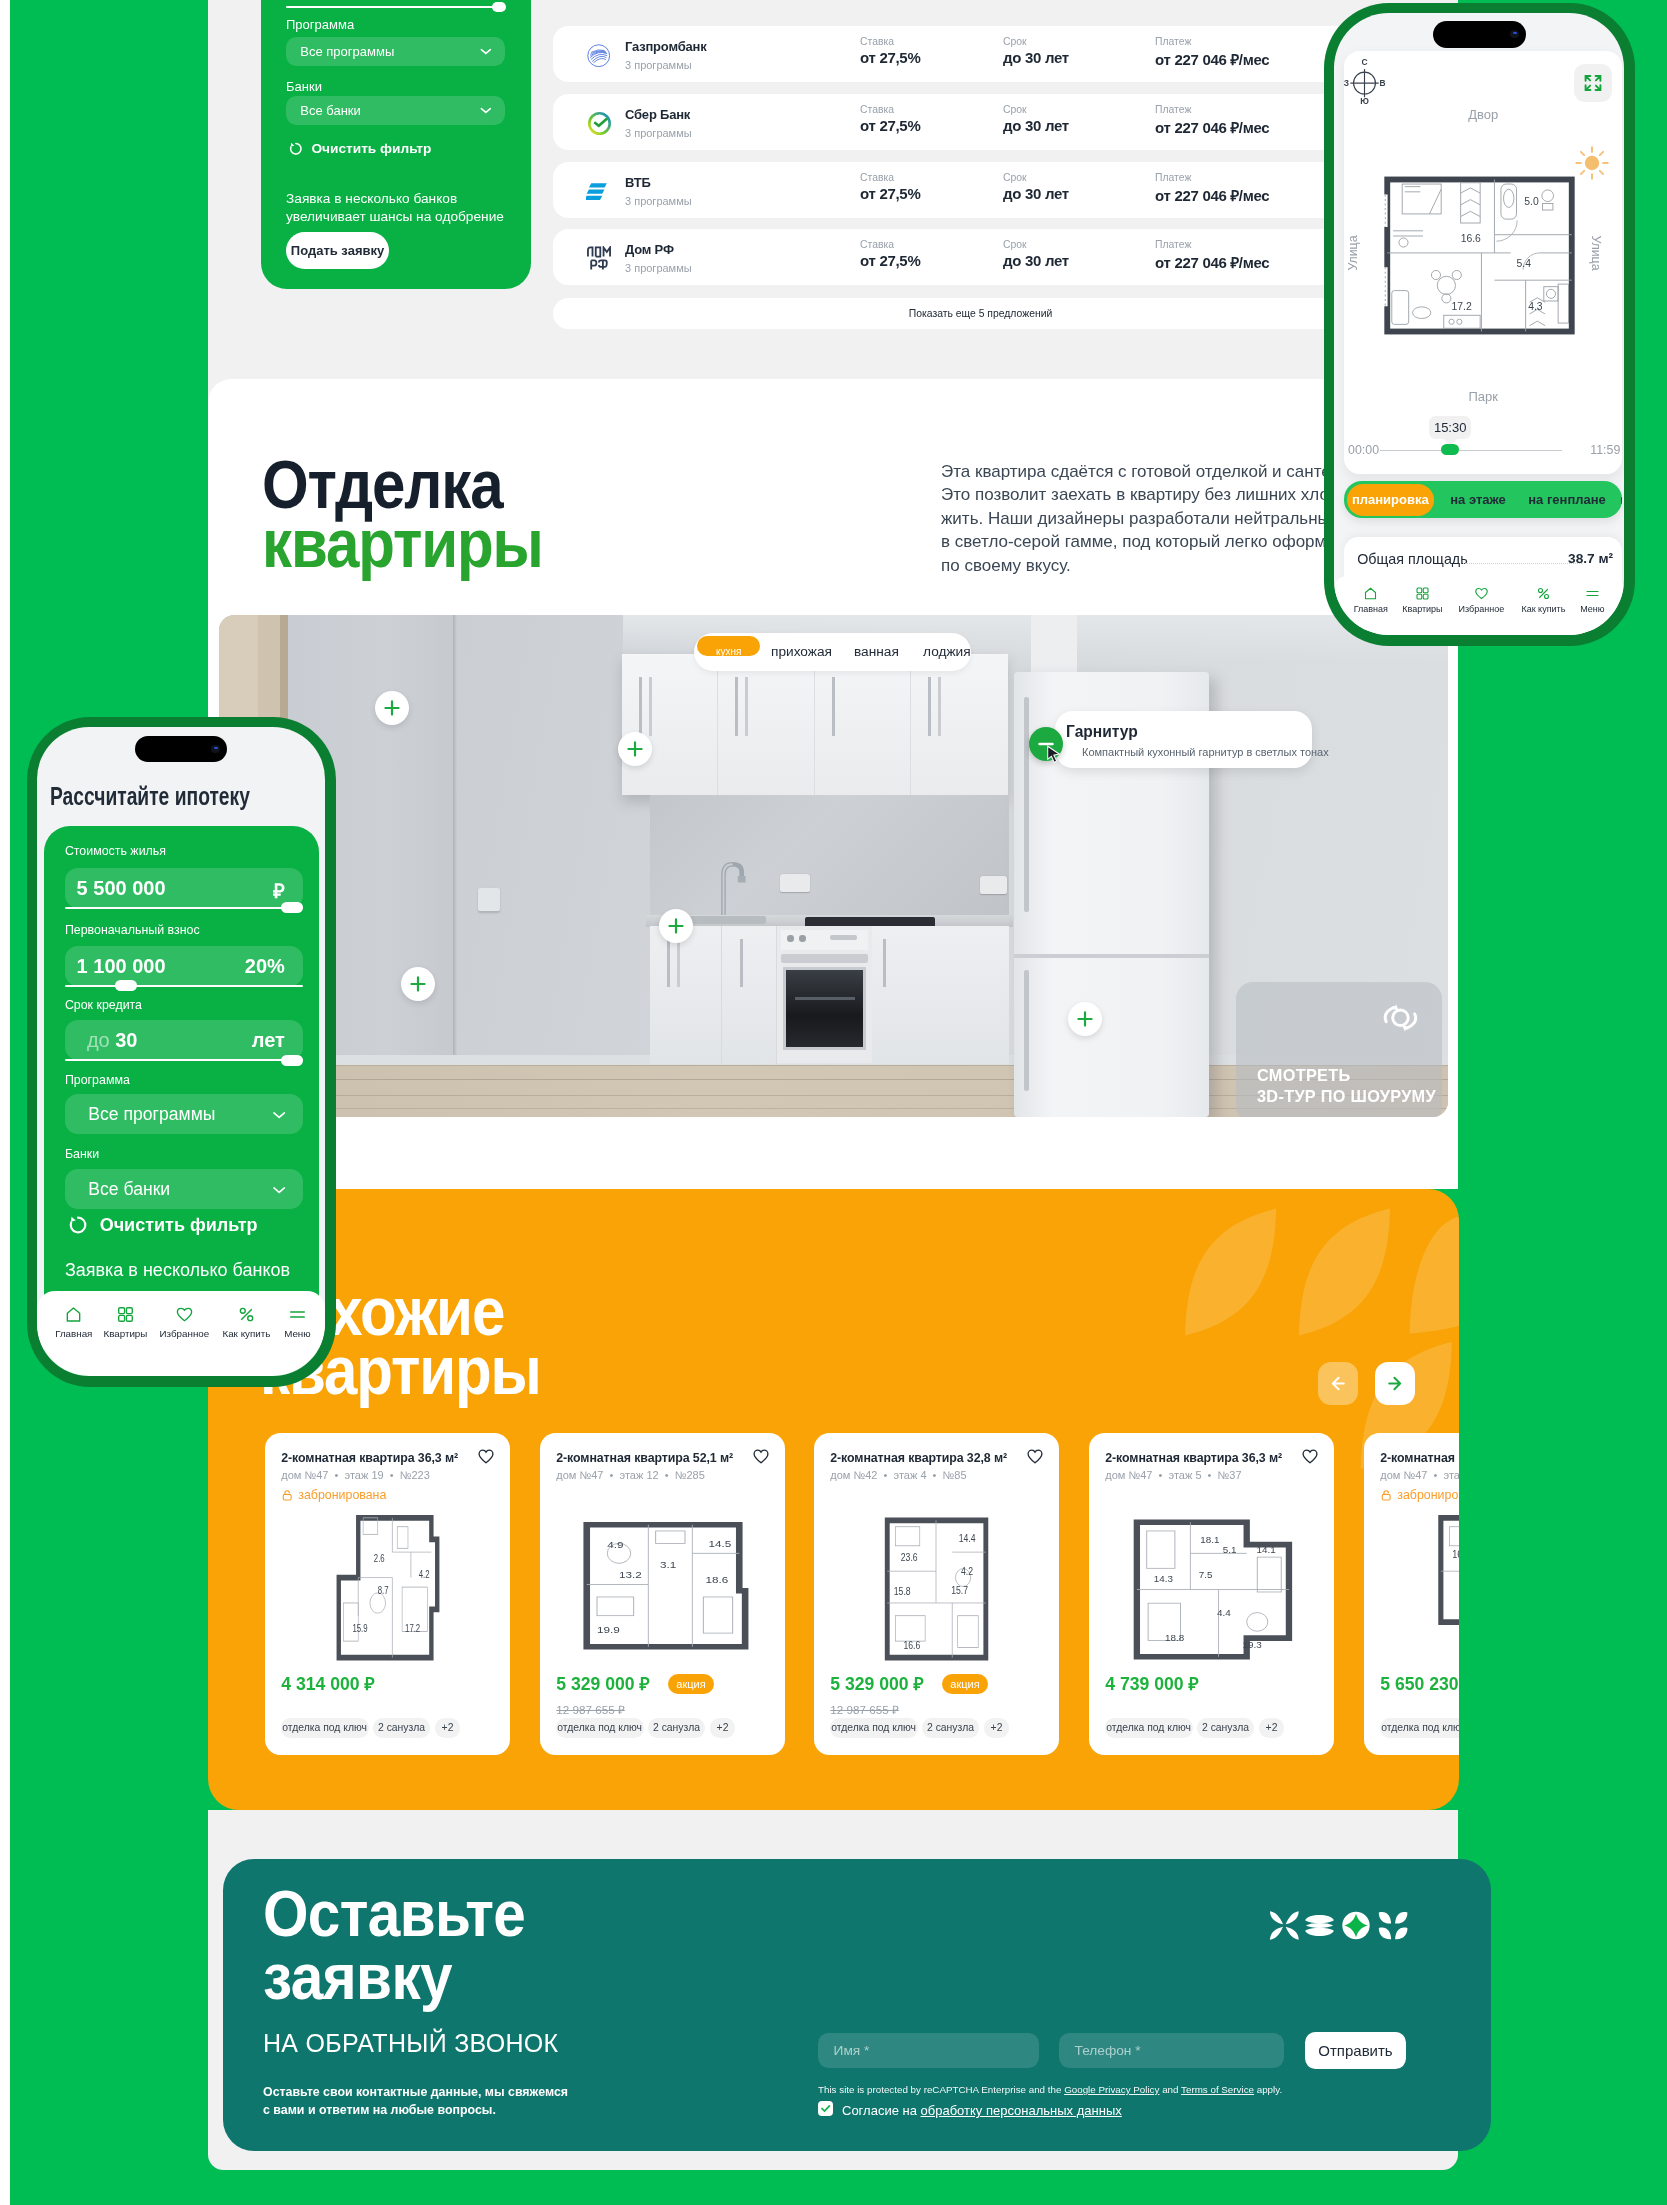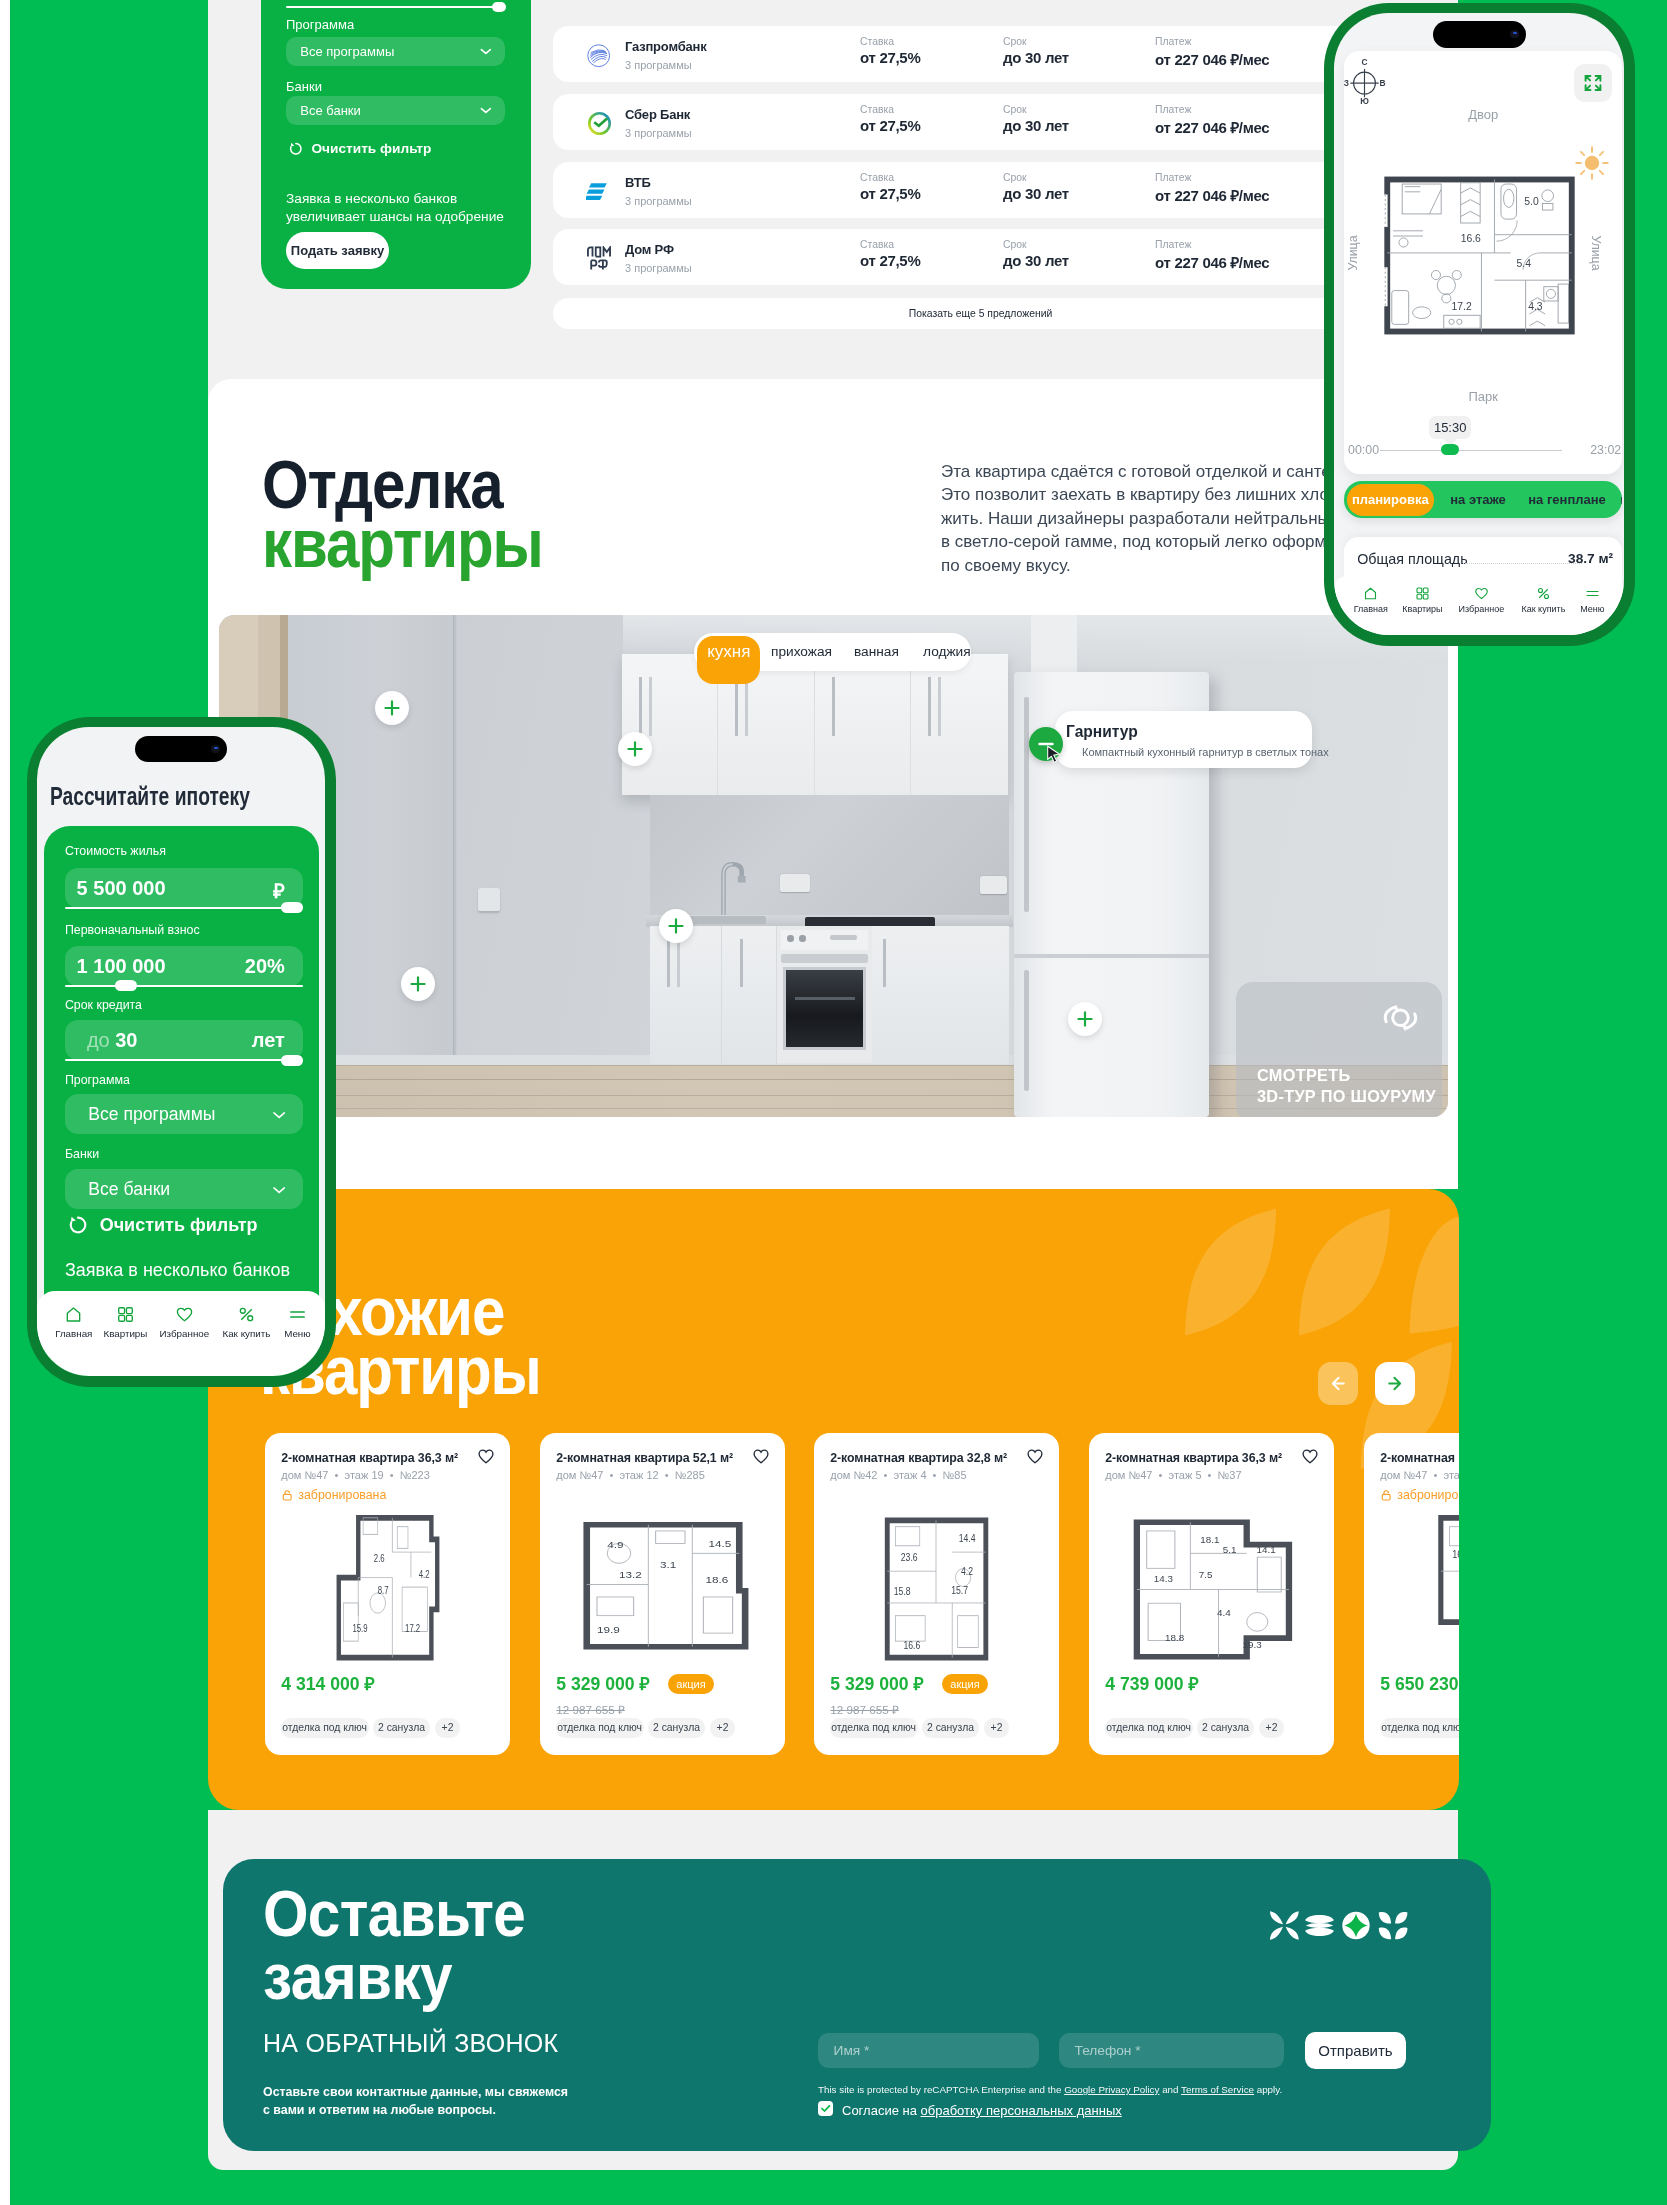--- a/index.html
+++ b/index.html
@@ -205,21 +205,21 @@
   <div class="abs" style="left:521px;top:324px;width:2.6px;height:48px;background:#B9BEC4"></div>
   <div class="abs" style="left:664px;top:324px;width:2.6px;height:48px;background:#B9BEC4"></div>
   <div class="abs" style="left:812px;top:0;width:46px;height:65px;background:#ECEEF0"></div>
 
   <div class="abs" style="left:795px;top:57px;width:195px;height:445px;background:linear-gradient(90deg,#E2E5E8 0%,#F3F4F6 20%,#F0F2F4 75%,#E6E9EC 100%);border-radius:3.9px;box-shadow:7.8px 6.5px 14.3px rgba(90,95,100,0.28)"></div>
   <div class="abs" style="left:795px;top:339px;width:195px;height:3.9px;background:#CBCFD3"></div>
   <div class="abs" style="left:805px;top:82px;width:4.6px;height:215px;background:#C2C6CB;border-radius:2px"></div>
   <div class="abs" style="left:805px;top:355px;width:4.6px;height:121px;background:#C2C6CB;border-radius:2px"></div>
 
   <div class="abs" style="left:475px;top:17.6px;width:277px;height:38px;background:#fff;border-radius:19.5px;box-shadow:0 2.6px 6.5px rgba(0,0,0,0.06)">
-    <div class="abs" style="left:3.3px;top:3.3px;width:63px;height:48px;background:#F9A306;border-radius:16.3px;color:#fff;font-size:17px;text-align:center;line-height:32px">кухня</div>
+    <div class="abs" style="left:3.3px;top:3.3px;width:63px;height:20px;background:#F9A306;border-radius:16.3px;color:#fff;font-size:10px;text-align:center;line-height:32px">кухня</div>
     <div class="abs" style="left:77px;top:0;height:38px;line-height:38px;font-size:13.7px;color:#222B38">прихожая</div>
     <div class="abs" style="left:160px;top:0;height:38px;line-height:38px;font-size:13.7px;color:#222B38">ванная</div>
     <div class="abs" style="left:229px;top:0;height:38px;line-height:38px;font-size:13.7px;color:#222B38">лоджия</div>
   </div>
 
   <div class="abs" style="left:156px;top:76px;width:34px;height:34px;border-radius:50%;background:#fff;box-shadow:0 2.6px 6.5px rgba(0,0,0,0.12)"><svg width="34" height="34" viewBox="0 0 52 52">
         <path d="M26 16 V36 M16 26 H36" stroke="#1CA93F" stroke-width="3.4" stroke-linecap="round"></path>
       </svg></div>
   <div class="abs" style="left:399px;top:117px;width:34px;height:34px;border-radius:50%;background:#fff;box-shadow:0 2.6px 6.5px rgba(0,0,0,0.12)"><svg width="34" height="34" viewBox="0 0 52 52">
         <path d="M26 16 V36 M16 26 H36" stroke="#1CA93F" stroke-width="3.4" stroke-linecap="round"></path>
@@ -648,21 +648,21 @@
   </g>
 </svg>
 
 <div class="abs" style="left:85px;top:365px;width:42px;height:23.4px;background:#F1F1F2;border-radius:6.5px;text-align:center;line-height:23.4px;font-size:13px;color:#222B38">15:30</div>
 <svg class="abs" style="left:99px;top:388px" width="14.3" height="6.5" viewBox="0 0 22 10">
           <path d="M0 0 H22 L13 9 Q11 11 9 9 Z" fill="#F1F1F2"></path>
         </svg>
 <div class="abs" style="left:36px;top:399px;width:182px;height:1.3px;background:#C9CDD1"></div>
 <div class="abs" style="left:97px;top:393px;width:18px;height:11px;background:#0EBB4E;border-radius:5.9px"></div>
 <div class="abs" style="left:3.9px;top:392px;font-size:12.4px;color:#9AA0A8">00:00</div>
-<div class="abs" style="left:246px;top:392px;font-size:12.4px;color:#9AA0A8">23:02</div>
+<div class="abs" style="left:246px;top:392px;font-size:12.4px;color:#9AA0A8">11:59</div>
 </div>
 <div class="abs" style="left:9.8px;top:468px;width:278px;height:37px;background:#22c55e;border-radius:18px;white-space:nowrap;overflow:hidden;box-shadow:0 3.9px 9px rgba(120,125,130,0.18)">
 <div class="abs" style="left:2.6px;top:2.6px;width:87px;height:32px;background:#F9A306;border-radius:16.3px;color:#fff;font-size:13px;font-weight:bold;text-align:center;line-height:32px">планировка</div>
 <div class="abs b" style="left:106px;top:0;height:37px;line-height:37px;font-size:13px;color:#222B38">на этаже</div>
 <div class="abs b" style="left:184px;top:0;height:37px;line-height:37px;font-size:13px;color:#222B38">на генплане</div>
 <div class="abs b" style="left:276px;top:0;height:37px;line-height:37px;font-size:13px;color:#222B38">в</div>
 </div>
 <div class="abs" style="left:9.8px;top:524px;width:278px;height:51px;background:#fff;border-radius:14.3px 14.3px 0 0;box-shadow:0 -2.6px 7.8px rgba(120,125,130,0.08)">
 <div class="abs" style="left:13px;top:13.7px;font-size:14.3px;color:#222B38">Общая площадь</div>
 <div class="abs" style="left:119px;top:26px;width:119px;border-bottom:1.3px dotted #CDD1D5"></div>

